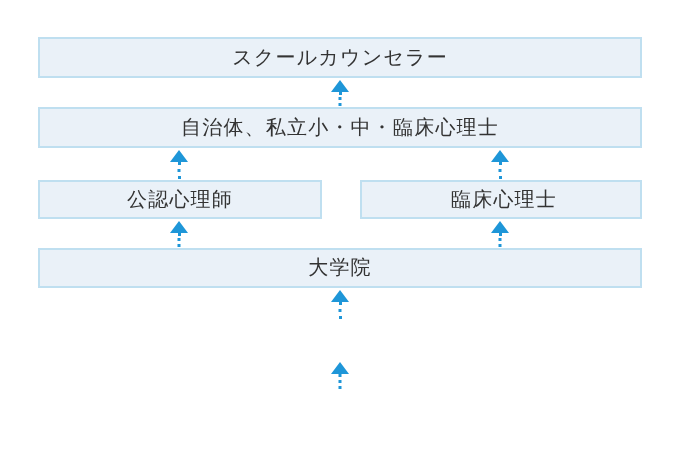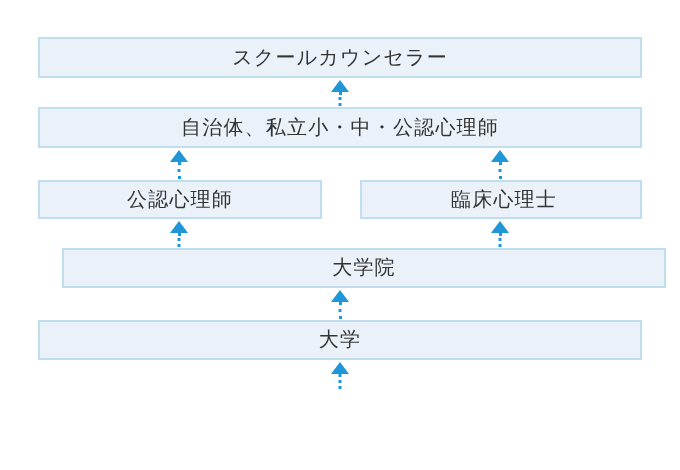--- a/index.html
+++ b/index.html
@@ -39,21 +39,21 @@
   }
   
   .row-full { left: 38px; width: 604px; }
   .row-half-left { left: 38px; width: 284px; text-align: right; }
   .row-half-right { left: 360px; width: 282px; padding-left: 6px; }
 
   .n-counselor   { top: 37px;  height: 41px; }
   .n-employer    { top: 107px; height: 41px; }
   .n-certified   { top: 180px; height: 39px; }
   .n-clinical    { top: 180px; height: 39px; }
-  .n-grad        { top: 248px; height: 40px; margin-left: 24px; }
+  .n-grad        { top: 248px; height: 40px; }
   .n-univ        { top: 320px; height: 40px; }
   .n-highschool  { top: 390px; height: 40px; }
 
   
   .arrow {
     position: absolute;
     width: 18px;
     transform: translateX(-50%);
   }
   .arrow .head {
@@ -93,21 +93,21 @@
   <div class="node row-full n-counselor">
     <span class="label">スクールカウンセラー</span>
   </div>
 
   <div class="arrow a-1">
     <span class="head"></span>
     <span class="stem"></span>
   </div>
 
   <div class="node row-full n-employer">
-    <span class="label">自治体、私立小・中・公認心理師</span>
+    <span class="label">自治体、私立小・中・臨床心理士</span>
   </div>
 
   <div class="arrow a-2">
     <span class="head"></span>
     <span class="stem"></span>
   </div>
   <div class="arrow a-3">
     <span class="head"></span>
     <span class="stem"></span>
   </div>
@@ -131,23 +131,20 @@
 
   <div class="node row-full n-grad">
     <span class="label">大学院</span>
   </div>
 
   <div class="arrow a-6">
     <span class="head"></span>
     <span class="stem"></span>
   </div>
 
-  <div class="node row-full n-univ">
-    <span class="label">大学</span>
-  </div>
 
   <div class="arrow a-7">
     <span class="head"></span>
     <span class="stem"></span>
   </div>
 
 
 </div>
 
 </body></html>

